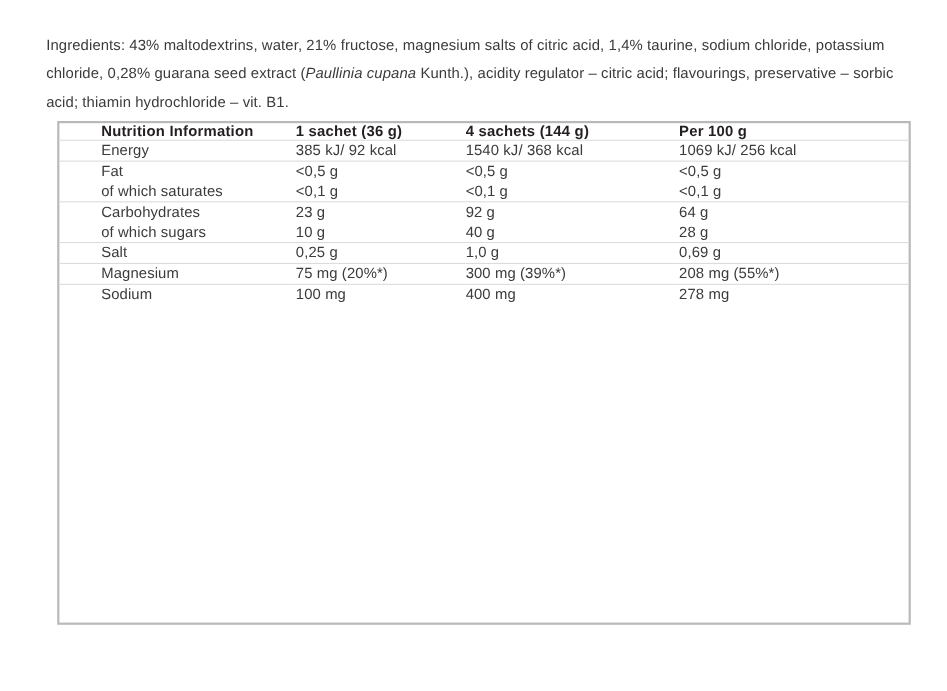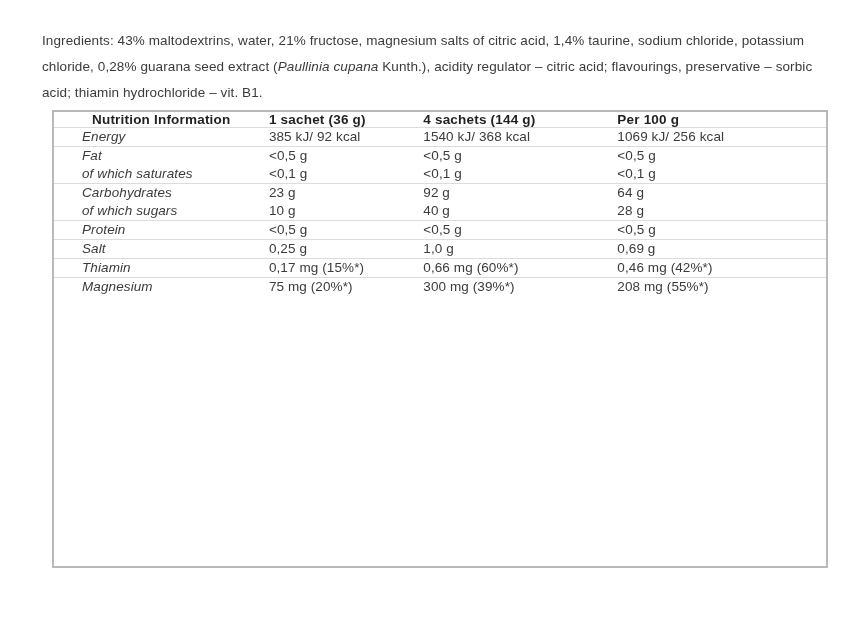--- a/index.html
+++ b/index.html
@@ -69,21 +69,21 @@
   }
   thead th.first { padding-left: 38px; margin-left: 33px; }
   tbody td {
     font-size: 13.5px;
     color: #3b3b3b;
     border-top: 1px solid #dcdcdc;
     padding: 12px 0 13px 0;
     line-height: 18px;
     letter-spacing: 0.1px;
   }
-  tbody td.first { padding-left: 28px; font-style: italic; }
+  tbody td.first { padding-left: 38px; }
   tbody tr.last td {
     padding-bottom: 16px;
   }
   .sub {
     display: block;
   }
   .footnote {
     position: absolute;
     left: 42px;
     top: 597px;
@@ -161,72 +161,58 @@
             <span class="sub">92 g</span>
             <span class="sub">40 g</span>
           </td>
           <td>
             <span class="sub">64 g</span>
             <span class="sub">28 g</span>
           </td>
         </tr>
         <tr>
           <td class="first">
-            <span class="sub">Protein</span>
-          </td>
-          <td>
-            <span class="sub">&lt;0,5 g</span>
-          </td>
-          <td>
-            <span class="sub">&lt;0,5 g</span>
-          </td>
-          <td>
-            <span class="sub">&lt;0,5 g</span>
-          </td>
-        </tr>
-        <tr>
-          <td class="first">
             <span class="sub">Salt</span>
           </td>
           <td>
             <span class="sub">0,25 g</span>
           </td>
           <td>
             <span class="sub">1,0 g</span>
           </td>
           <td>
             <span class="sub">0,69 g</span>
           </td>
         </tr>
         <tr>
           <td class="first">
-            <span class="sub">Thiamin</span>
-          </td>
-          <td>
-            <span class="sub">0,17 mg (15%*)</span>
-          </td>
-          <td>
-            <span class="sub">0,66 mg (60%*)</span>
-          </td>
-          <td>
-            <span class="sub">0,46 mg (42%*)</span>
-          </td>
-        </tr>
-        <tr>
-          <td class="first">
             <span class="sub">Magnesium</span>
           </td>
           <td>
             <span class="sub">75 mg (20%*)</span>
           </td>
           <td>
             <span class="sub">300 mg (39%*)</span>
           </td>
           <td>
             <span class="sub">208 mg (55%*)</span>
+          </td>
+        </tr>
+        <tr>
+          <td class="first">
+            <span class="sub">Sodium</span>
+          </td>
+          <td>
+            <span class="sub">100 mg</span>
+          </td>
+          <td>
+            <span class="sub">400 mg</span>
+          </td>
+          <td>
+            <span class="sub">278 mg</span>
           </td>
         </tr>
       </tbody>
     </table>
   </div>
 
 
 </div>
 
 </body></html>

